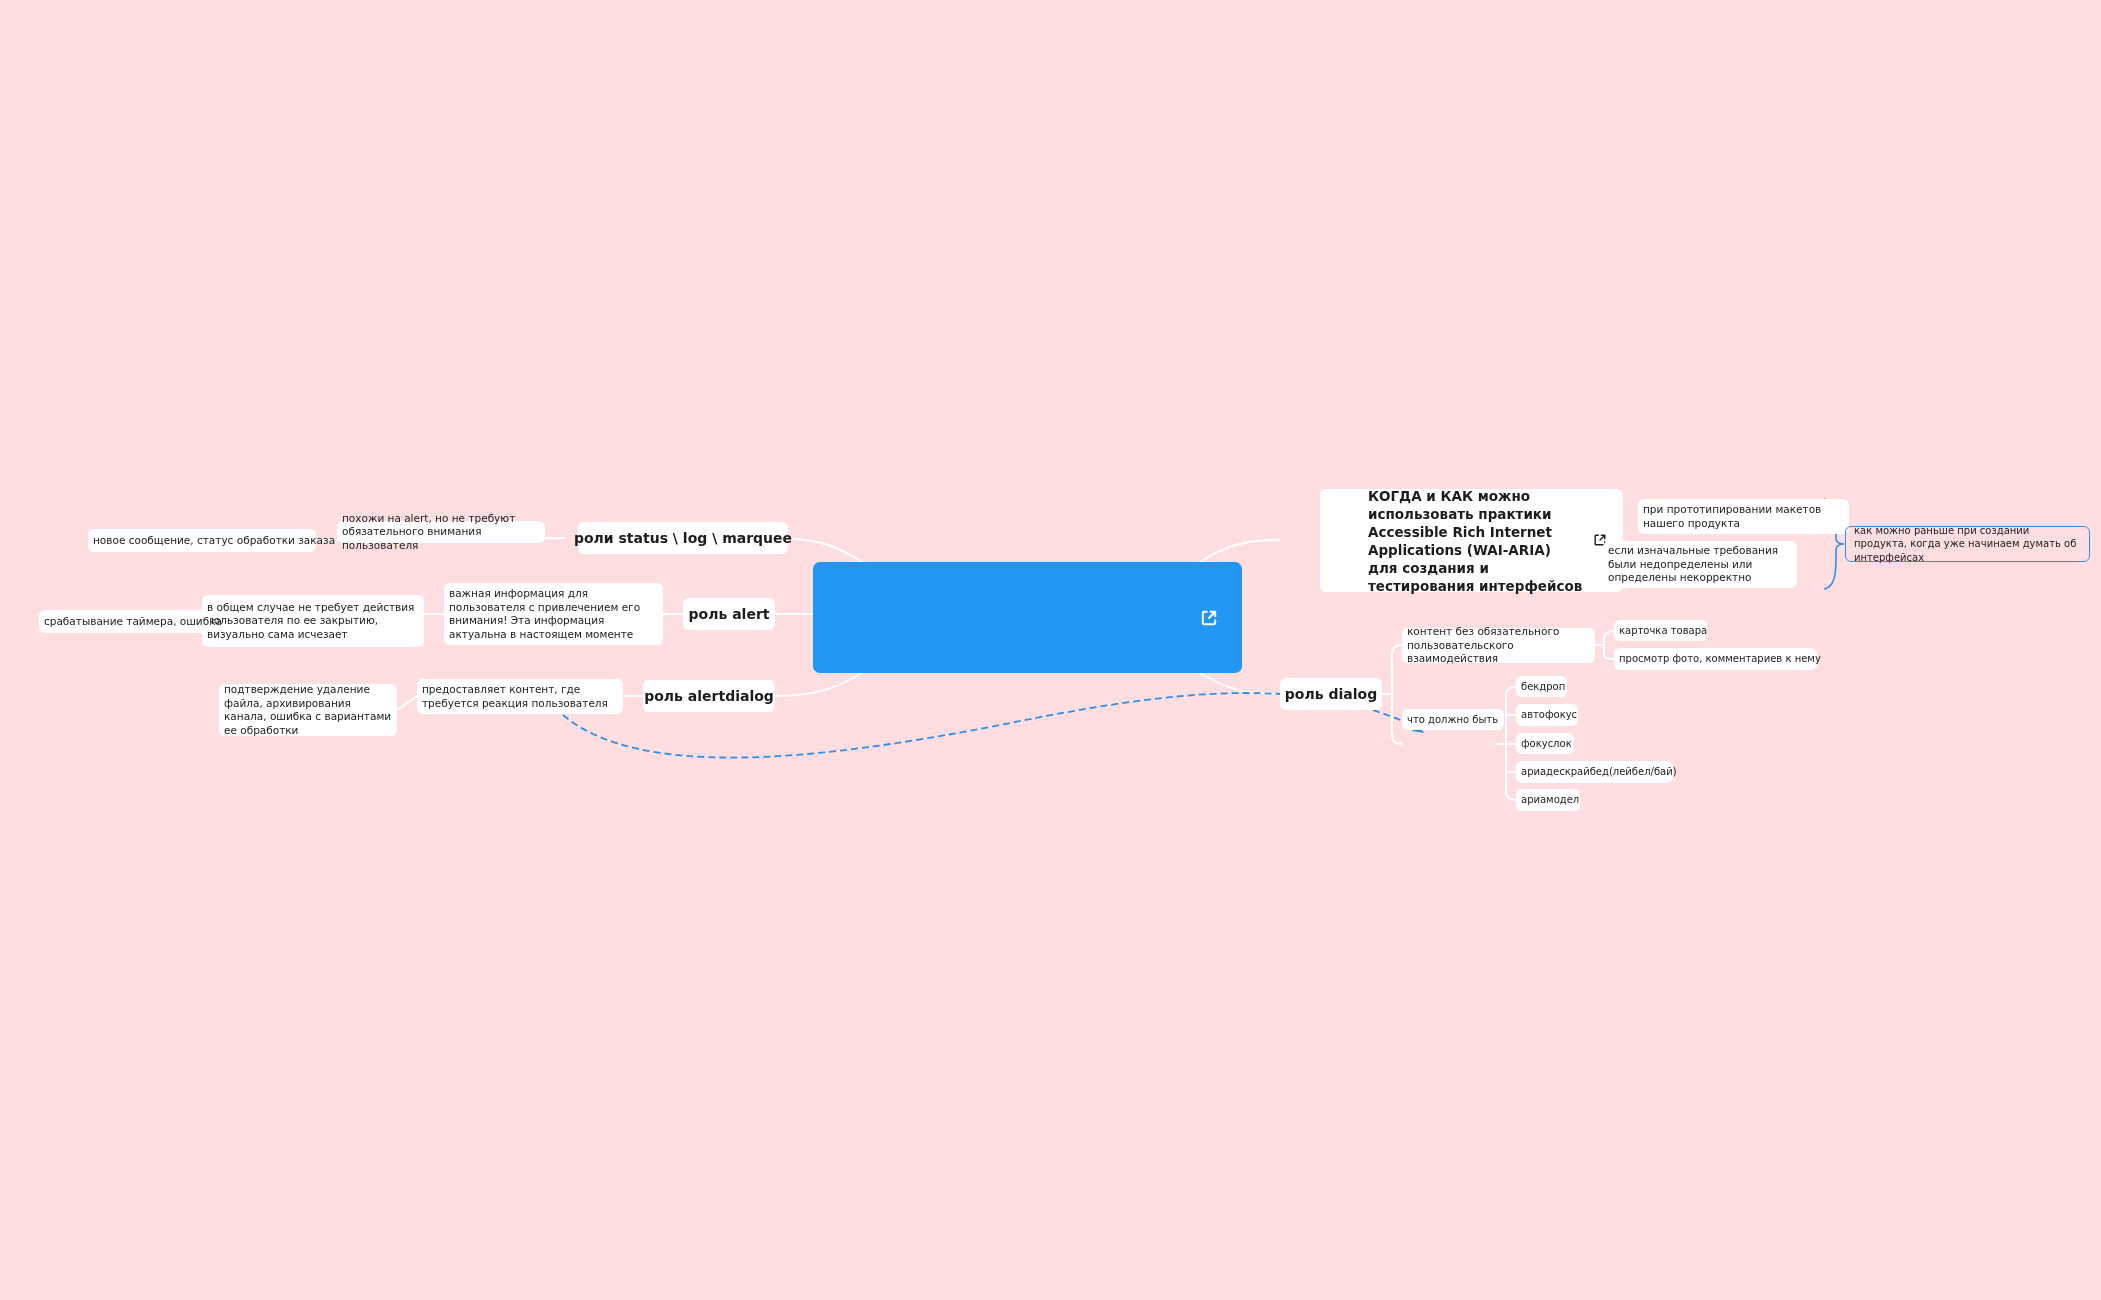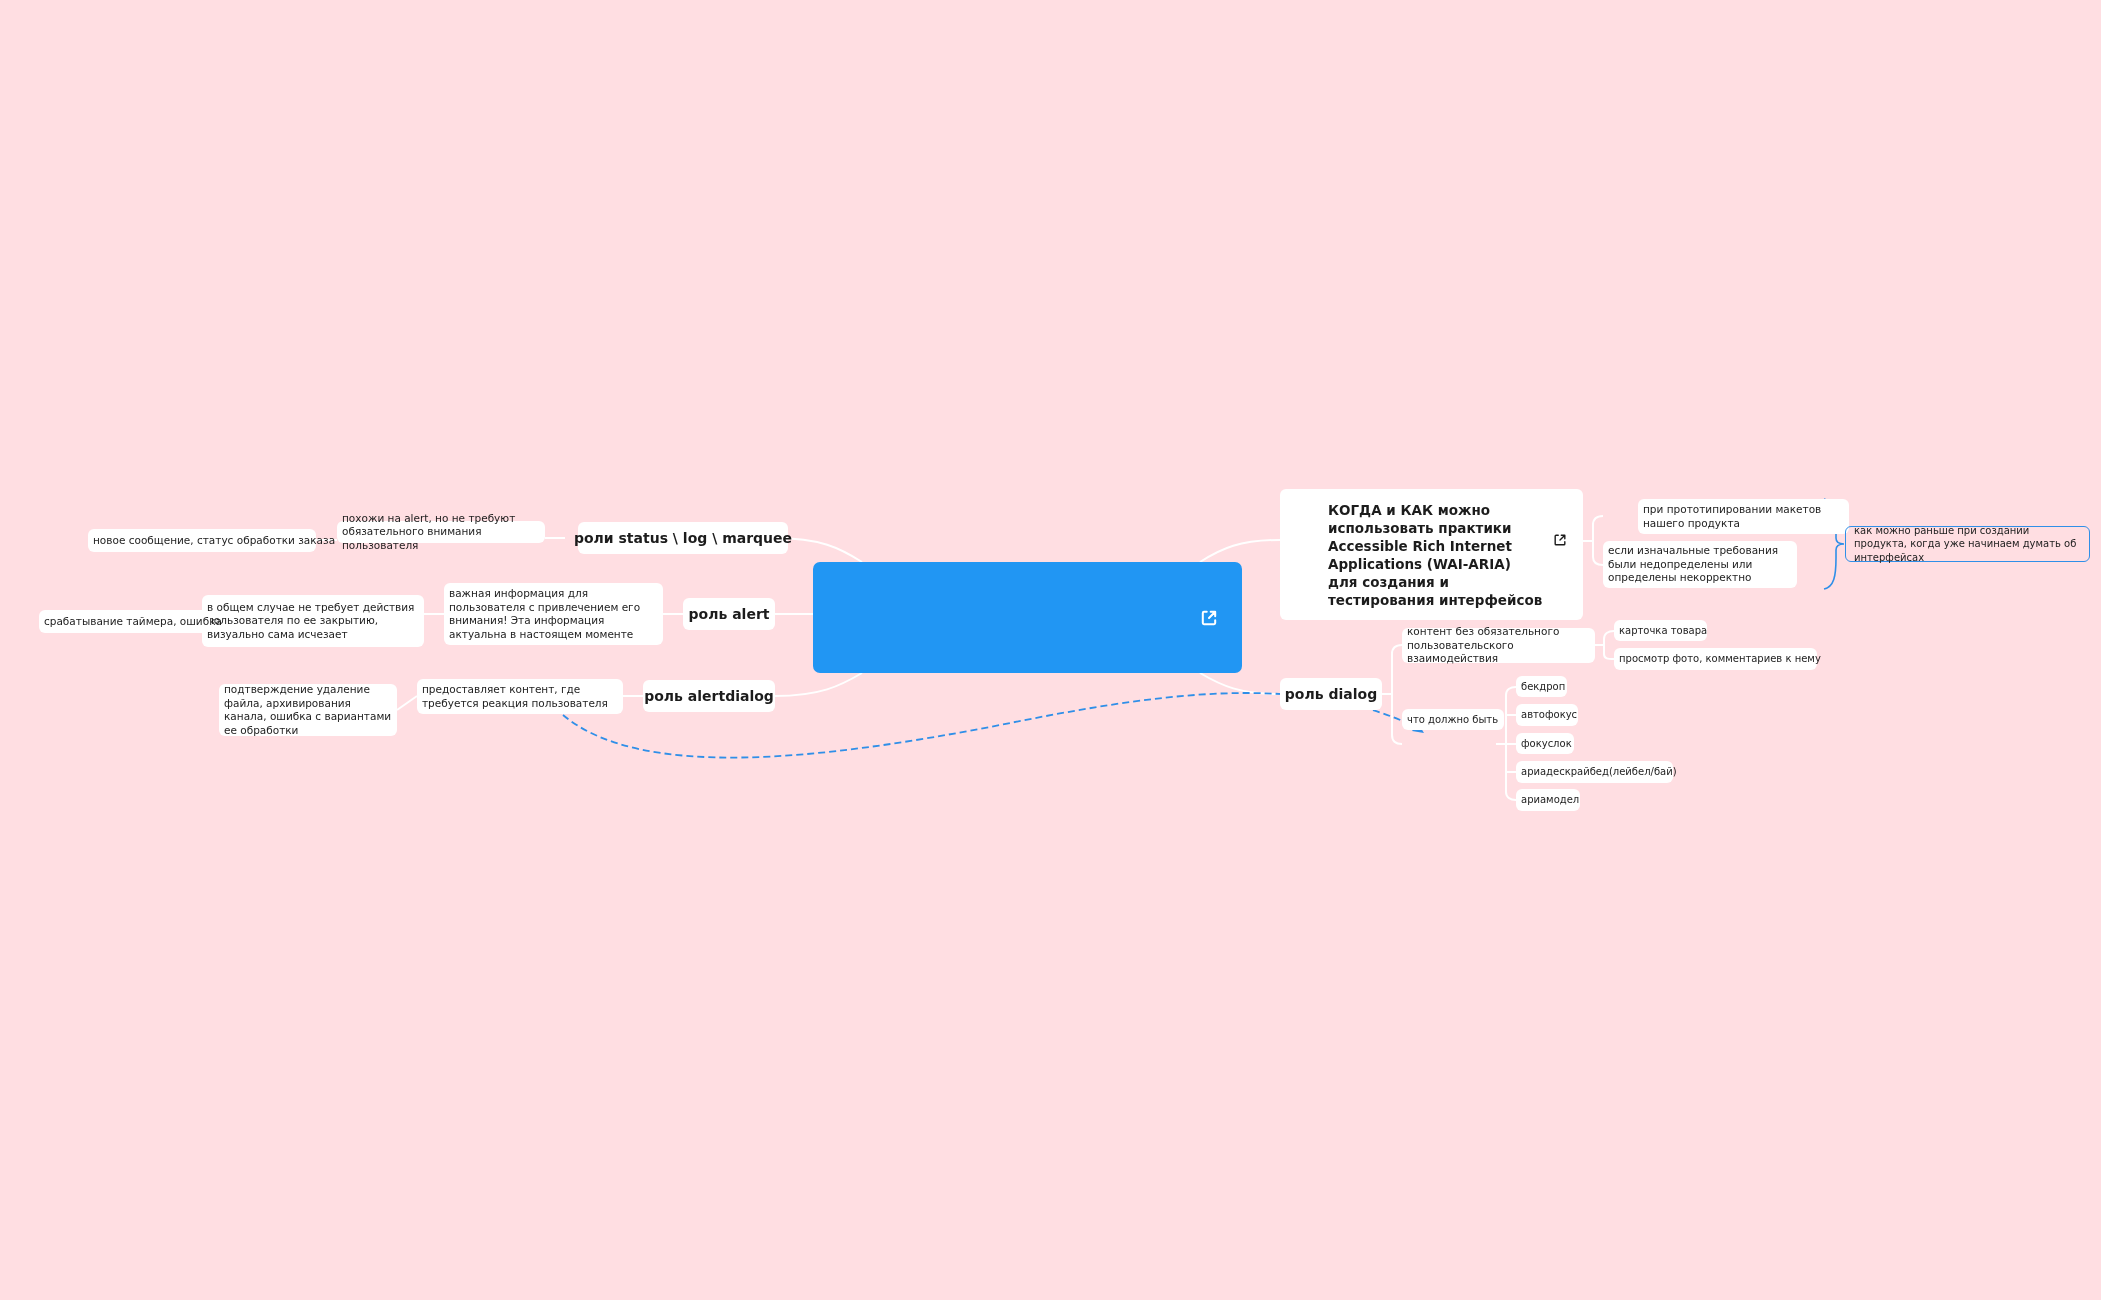--- a/index.html
+++ b/index.html
@@ -118,21 +118,21 @@
   <div class="node l1" style="left:643px; top:680px; width:132px; height:32px;">
     <span class="txt">роль alertdialog</span>
   </div>
   <div class="node l2" style="left:417px; top:679px; width:206px; height:35px;">
     <span class="txt">предоставляет контент, где требуется реакция пользователя</span>
   </div>
   <div class="node l2" style="left:219px; top:684px; width:178px; height:52px;">
     <span class="txt">подтверждение удаление файла, архивирования канала, ошибка с вариантами ее обработки</span>
   </div>
 
-  <div class="node l1-big" style="left:1280px; top:489px; width:303px; height:131px;padding-left:48px;">
+  <div class="node l1-big" style="left:1320px; top:489px; width:303px; height:103px;padding-left:48px;">
     <span class="txt">КОГДА и КАК можно использовать практики Accessible Rich Internet Applications (WAI-ARIA) для создания и тестирования интерфейсов</span>
     <svg class="ext-icon" style="left:273px; top:44px; width:14px; height:14px;" viewBox="0 0 16 16">
       <path d="M6 2.5H3.5a1 1 0 0 0-1 1v9a1 1 0 0 0 1 1h9a1 1 0 0 0 1-1V10" fill="none" stroke="#1c1c1c" stroke-width="1.6" stroke-linecap="round"></path>
       <path d="M8 8 L13.5 2.5 M9.5 2.5 H13.5 V6.5" fill="none" stroke="#1c1c1c" stroke-width="1.6" stroke-linecap="round" stroke-linejoin="round"></path>
     </svg>
   </div>
   <div class="node l2" style="left:1603px; top:499px; width:211px; height:35px;margin-left:35px;">
     <span class="txt">при прототипировании макетов нашего продукта</span>
   </div>
   <div class="node l2" style="left:1603px; top:541px; width:194px; height:47px;">

